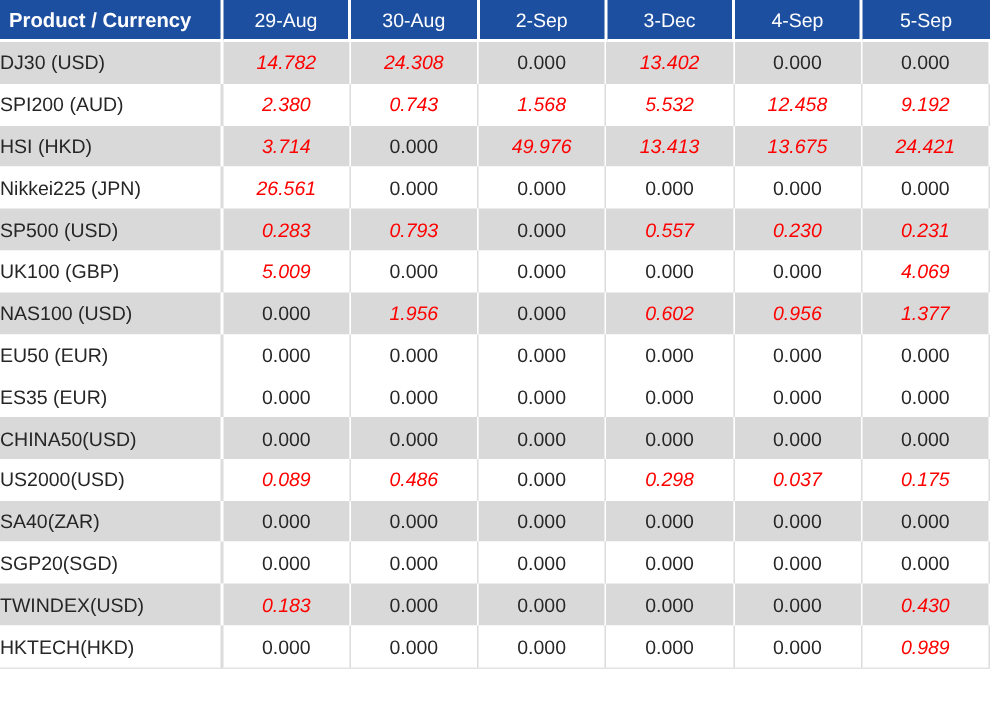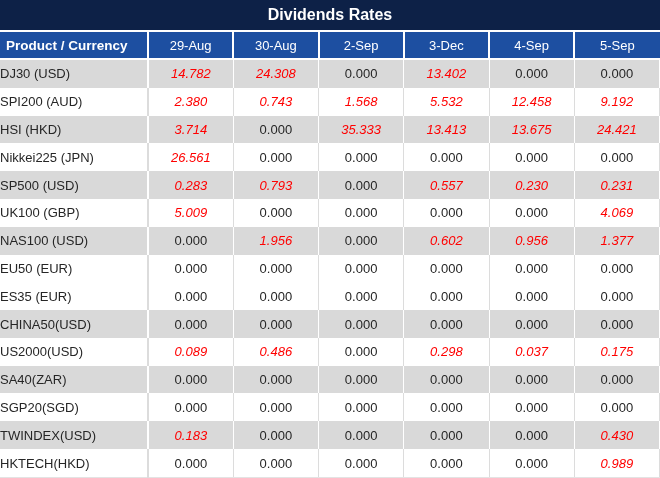--- a/index.html
+++ b/index.html
@@ -75,21 +75,20 @@
     font-style: italic;
   }
   tbody tr:last-child td {
     border-bottom: 1px solid #e3e3e3;
   }
 </style>
 </head>
 <body>
 
 <div class="app">
-  <div class="title-bar">Dividends Rates</div>
   <table class="rates">
     <colgroup>
       <col class="product-col">
       <col>
         <col>
         <col>
         <col>
         <col>
         <col>
     </colgroup>
@@ -120,21 +119,21 @@
           <td class="red">0.743</td>
           <td class="red">1.568</td>
           <td class="red">5.532</td>
           <td class="red">12.458</td>
           <td class="red">9.192</td>
         </tr>
         <tr class="gray">
           <td class="product">HSI (HKD)</td>
           <td class="red">3.714</td>
           <td class="">0.000</td>
-          <td class="red">35.333</td>
+          <td class="red">49.976</td>
           <td class="red">13.413</td>
           <td class="red">13.675</td>
           <td class="red">24.421</td>
         </tr>
         <tr class="white">
           <td class="product">Nikkei225 (JPN)</td>
           <td class="red">26.561</td>
           <td class="">0.000</td>
           <td class="">0.000</td>
           <td class="">0.000</td>

